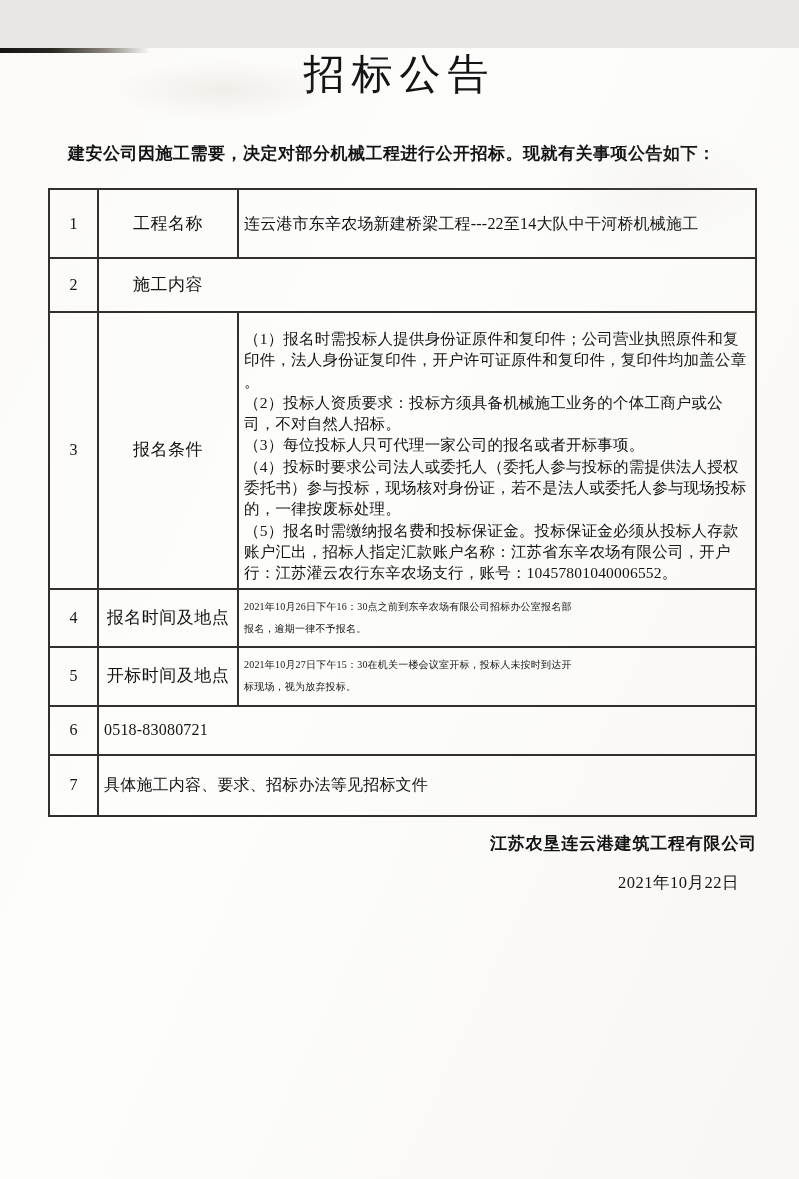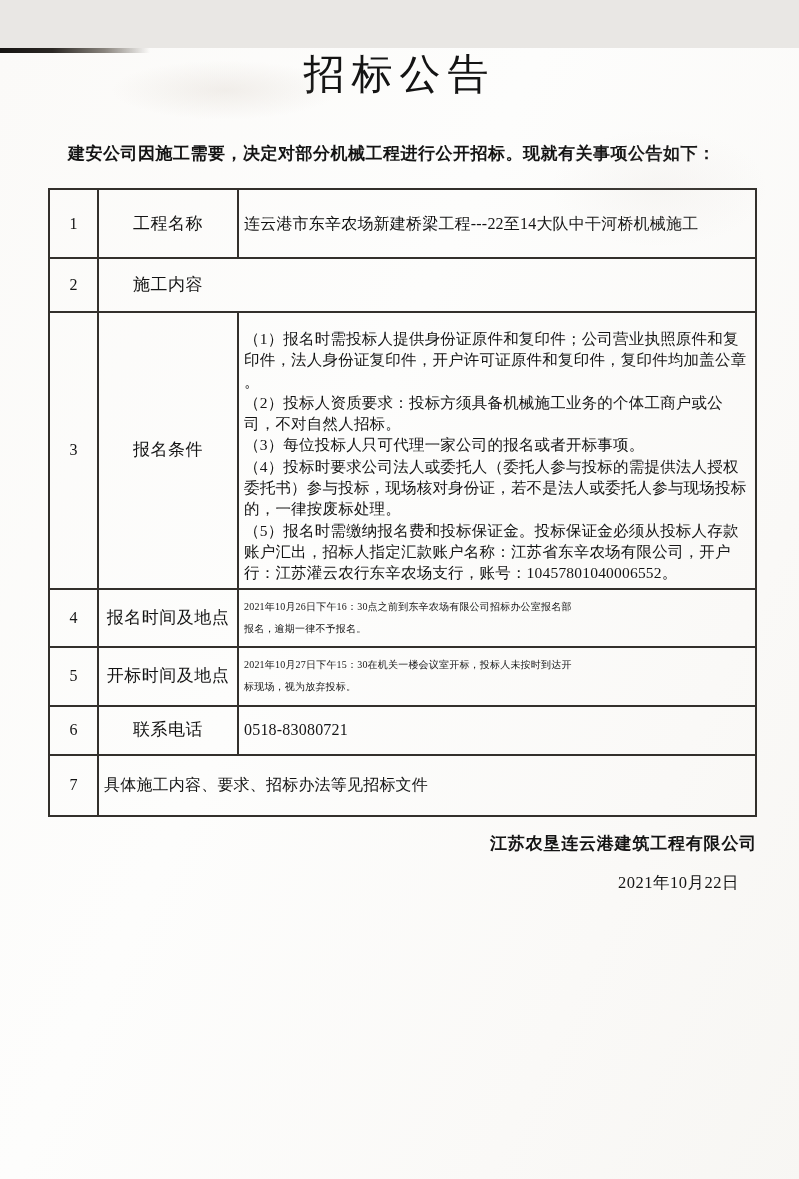--- a/index.html
+++ b/index.html
@@ -164,21 +164,20 @@
 
     <div class="trow r5">
       <div class="cell cell-no">5</div>
       <div class="cell cell-label">开标时间及地点</div>
       <div class="cell cell-content">2021年10月27日下午15：30在机关一楼会议室开标，投标人未按时到达开
 标现场，视为放弃投标。</div>
     </div>
 
     <div class="trow r6">
       <div class="cell cell-no">6</div>
-      <div class="cell cell-label">联系电话</div>
       <div class="cell cell-content">0518-83080721</div>
     </div>
 
     <div class="trow r7">
       <div class="cell cell-no">7</div>
       <div class="cell cell-content">具体施工内容、要求、招标办法等见招标文件</div>
     </div>
 
   </div>
 

